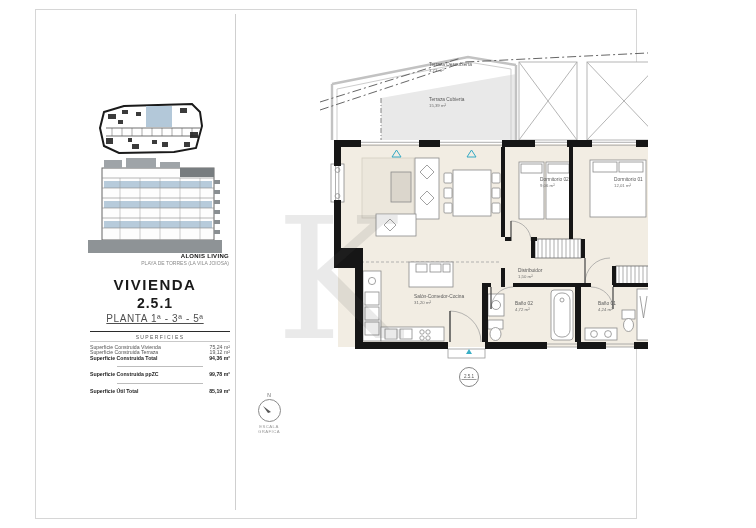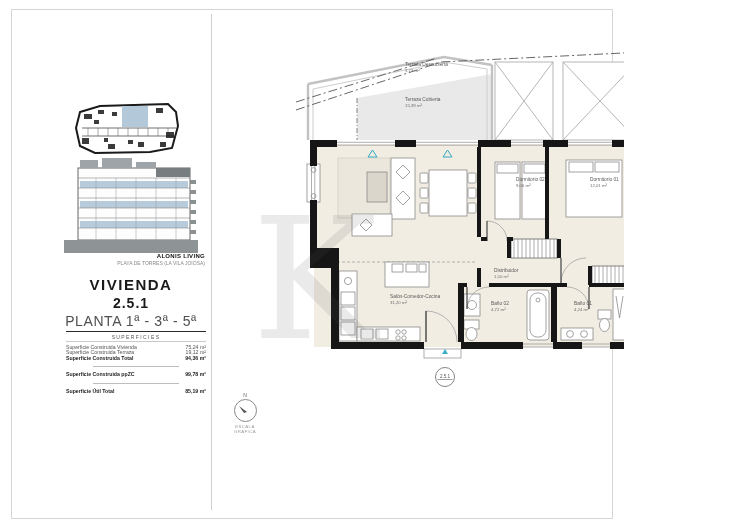--- a/index.html
+++ b/index.html
@@ -1,29 +1,29 @@
 <!DOCTYPE html>
 <html><head>
 <meta charset="utf-8">
 <style>
   html,body{margin:0;padding:0;background:#fff;}
   body{font-family:"Liberation Sans",sans-serif;color:#1a1a1a;}
-  .page{position:relative;width:624px;height:528px;background:#fff;overflow:hidden;}
+  .page{position:relative;width:624px;height:528px;background:#fff;overflow:hidden;margin-left:24px;}
   .abs{position:absolute;}
   .frame{left:11px;top:9px;right:11px;bottom:9px;border:1px solid #d6d6d6;}
   .divider{left:211px;top:14px;width:1px;height:496px;background:#cfcfcf;}
   
   .brand{left:60px;top:253px;width:145px;text-align:right;}
   .brand .b1{font-size:6px;font-weight:bold;letter-spacing:.3px;color:#111;}
   .brand .b2{font-size:5px;color:#8a8a8a;margin-top:1px;}
   .titleblock{left:51px;top:276px;width:160px;text-align:center;}
   .t-viv{font-size:15px;font-weight:bold;letter-spacing:1.5px;line-height:1.25;}
   .t-num{font-size:14px;font-weight:bold;letter-spacing:1px;line-height:1.2;}
   .t-blq{font-size:9.5px;color:#4f4f4f;letter-spacing:.8px;margin-top:4px;line-height:1.3;}
-  .t-pla{font-size:14px;color:#4f4f4f;letter-spacing:.6px;line-height:1.3;}
+  .t-pla{font-size:10px;color:#4f4f4f;letter-spacing:.6px;line-height:1.3;text-decoration:underline;}
   .sup{left:66px;top:331px;width:140px;}
   .sup .rule-heavy{border-top:1.6px solid #2b2b2b;}
   .sup .head{text-align:center;font-size:5px;letter-spacing:1.4px;color:#555;padding:1.5px 0 1px 0;}
   .sup .rule-thin{border-top:1px solid #c9c9c9;margin-bottom:3px;}
   .sr{display:flex;justify-content:space-between;font-size:5.2px;line-height:5.6px;color:#555;}
   .srb{font-weight:bold;color:#1c1c1c;}
   .shortrule{border-top:1px solid #bdbdbd;width:86px;margin:5px auto 5px auto;}
   .compass{left:224px;top:392px;width:42px;text-align:center;}
   .compass .n{font-size:5px;color:#666;}
   .compass .circ{width:21px;height:21px;border:1px solid #8a8a8a;border-radius:50%;margin:1px auto;position:relative;}

